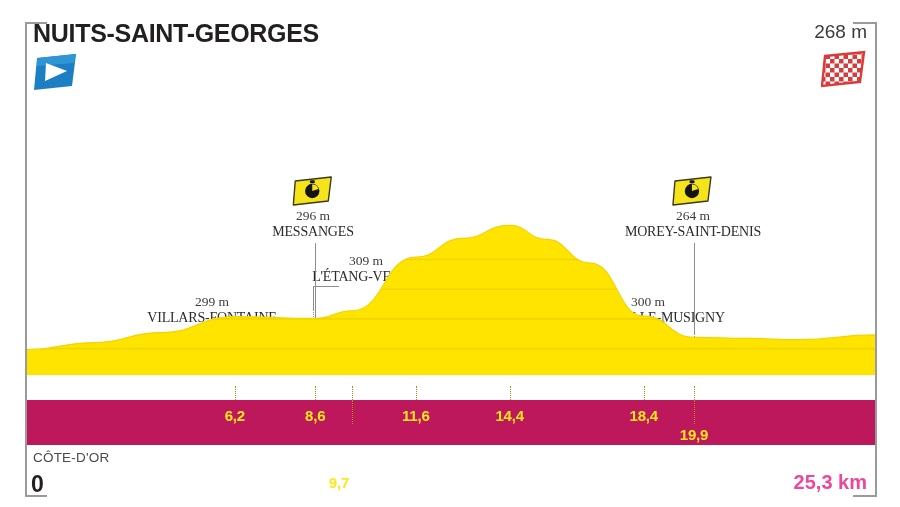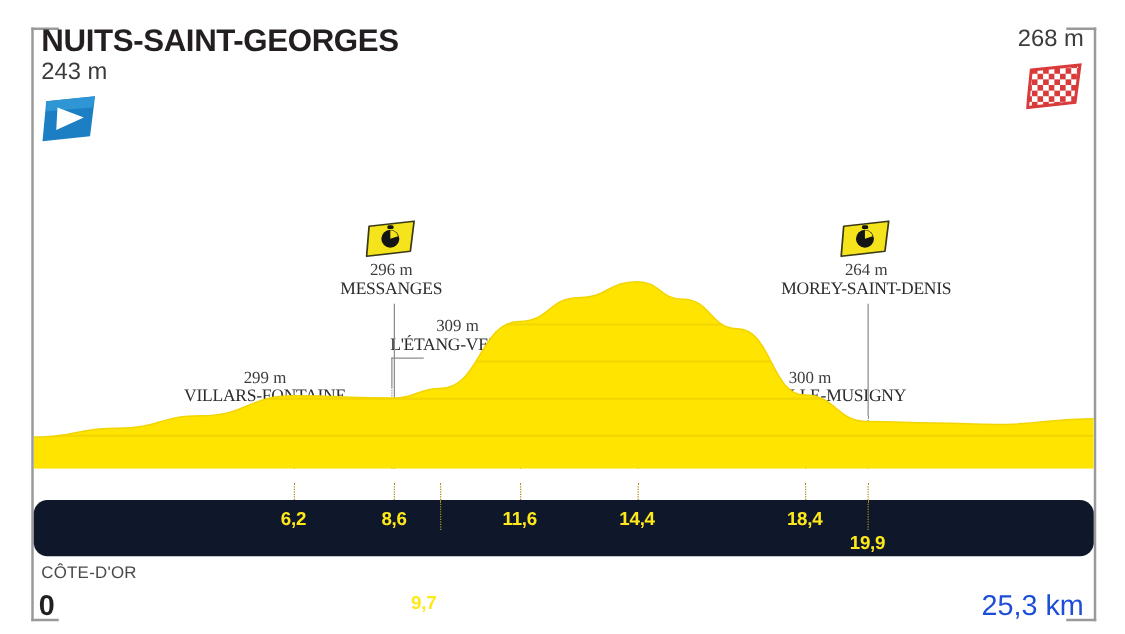--- a/index.html
+++ b/index.html
@@ -53,60 +53,58 @@
   .bracket{position:absolute;border-left:1.4px solid #8d8d8d;border-bottom:0;}
   .bracket-h{position:absolute;height:0;border-top:1.4px solid #8d8d8d;}
 
   
   #track{position:absolute;left:27px;top:210px;width:848px;height:165px;}
   #profile-svg{display:block;}
 
   
   #kmband{
     position:absolute;left:27px;top:400px;width:848px;height:45px;
-    background:#0f172a;
-    border-radius:11px;
+    background:#be185d;
   }
   .kmlabel{
     position:absolute;color:#ffe81a;font-size:15px;font-weight:bold;
     transform:translateX(-50%);white-space:nowrap;letter-spacing:-0.2px;
   }
   .kmlabel.row1{top:7px;}
   .kmlabel.row2{top:26px;}
   .kmtick{position:absolute;top:-14px;width:0;height:14px;border-left:1.6px dotted #b08a1d;}
 
   
   #dept{
     position:absolute;left:33px;top:450px;
     font-size:13.5px;color:#4a4a4a;letter-spacing:0.2px;
   }
   #km-start{
     position:absolute;left:31px;top:471px;
     font-size:23px;font-weight:bold;color:#231f20;
   }
   #km-end{
     position:absolute;right:33px;top:471px;
-    font-size:23px;font-weight:normal;color:#1d4ed8;
+    font-size:20px;font-weight:bold;color:#ec4899;
   }
 </style>
 </head>
 <body>
 
 <div id="stage">
 
   <div class="edge-rule left"></div>
   <div class="edge-rule right"></div>
   <div class="edge-cap tl"></div>
   <div class="edge-cap tr"></div>
   <div class="edge-cap bl"></div>
   <div class="edge-cap br"></div>
 
   <div class="terminus start">
     <div class="city">NUITS-SAINT-GEORGES</div>
-    <div class="alt">243 m</div>
     <div class="flag">
       <svg width="46" height="40" viewBox="0 0 46 40" aria-hidden="true">
         <path d="M4 5 L43 1 L39 33 L1 37 Z" fill="#1d7fc3"></path>
         <path d="M4 5 L43 1 L41 10 L4 13 Z" fill="#2f96d6"></path>
         <path d="M13 10 L34 18 L12 28 Z" fill="#ffffff"></path>
       </svg>
     </div>
   </div>
 
   <div class="terminus finish">

